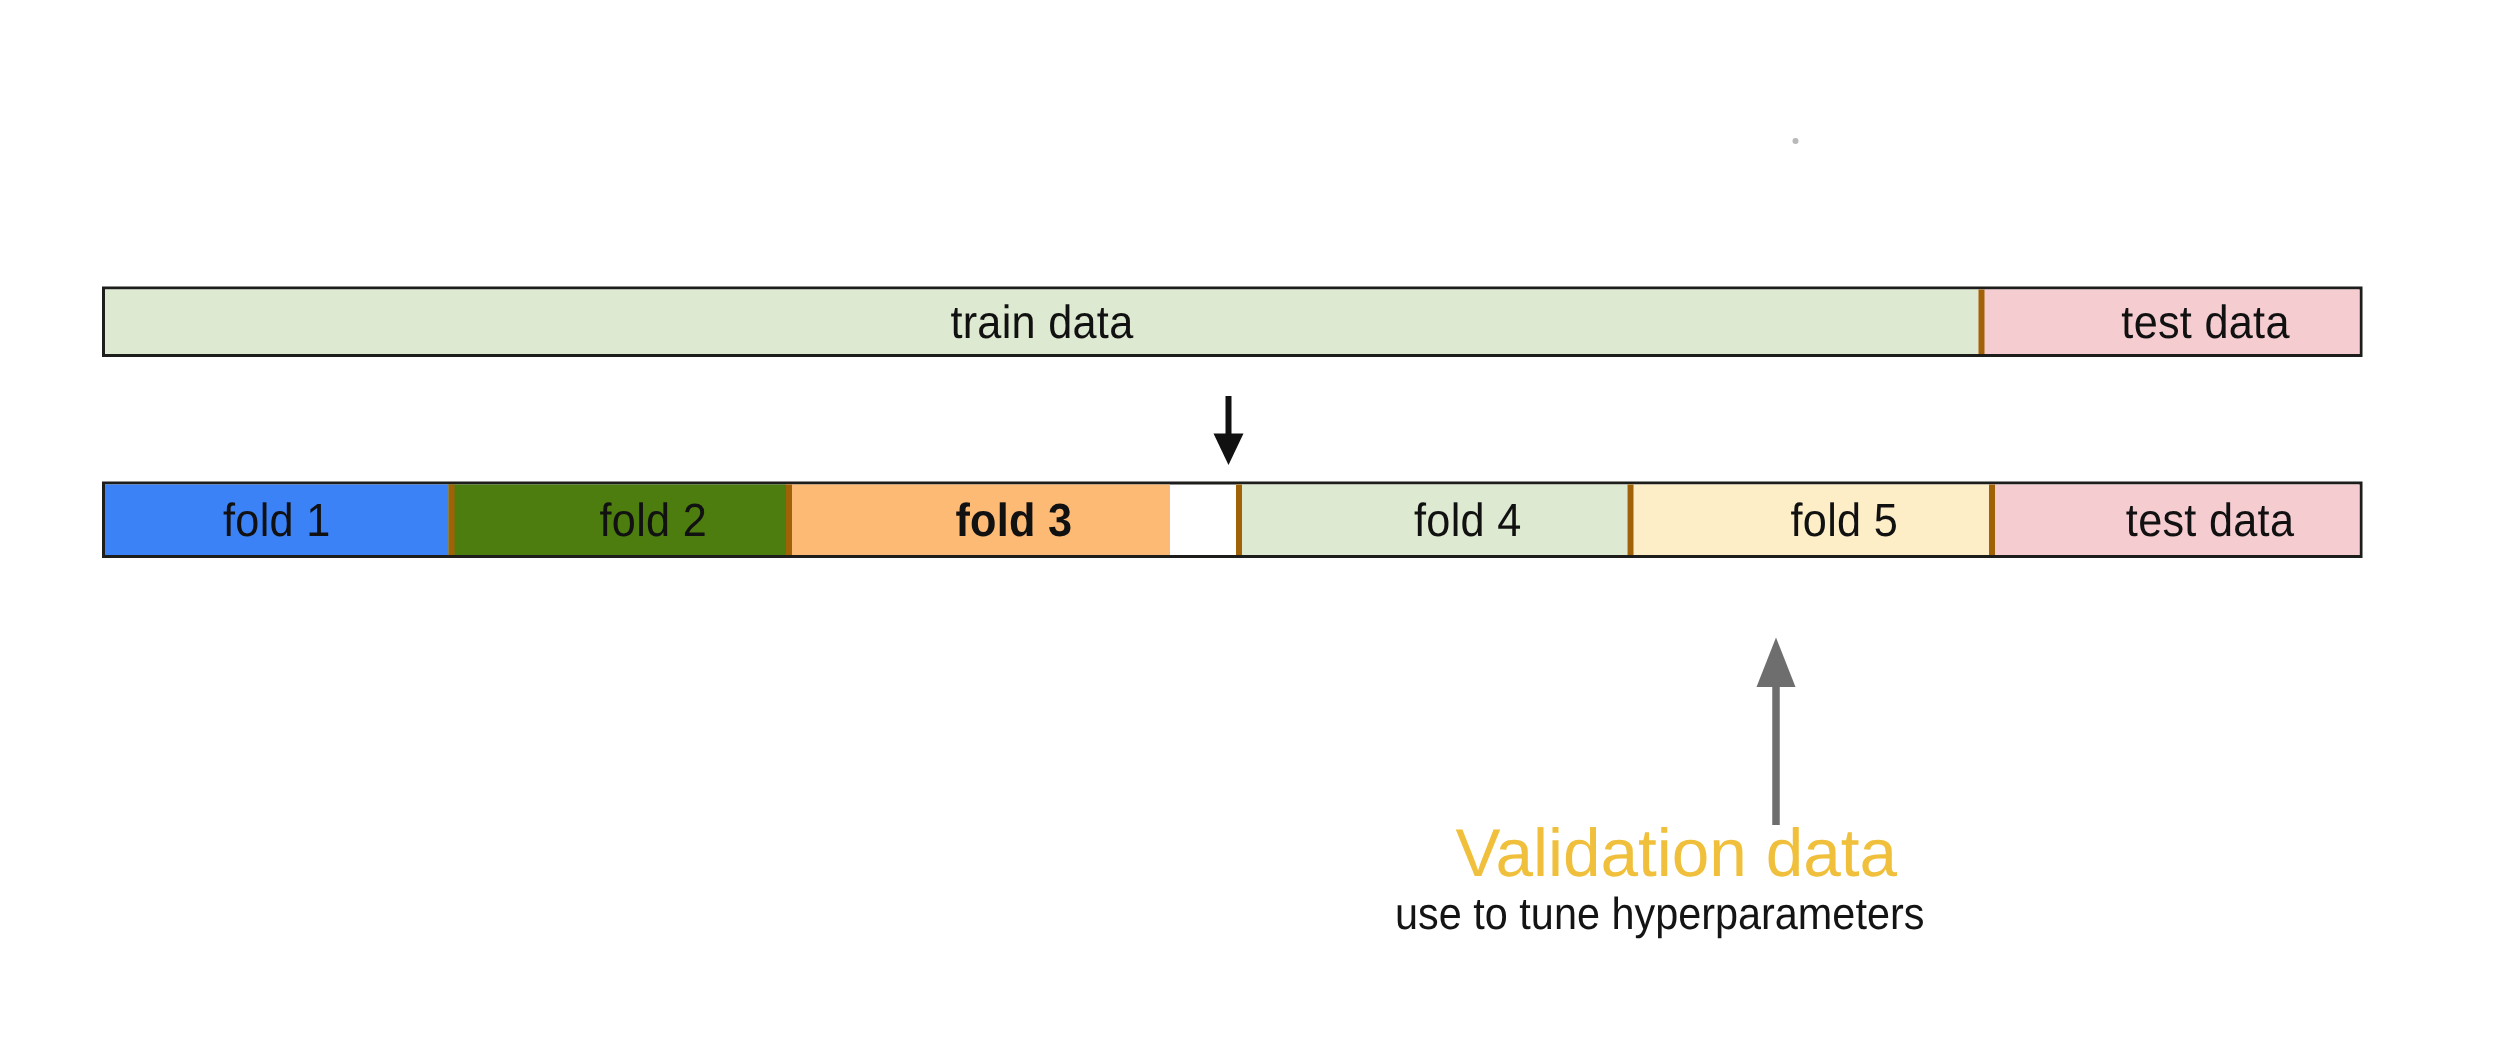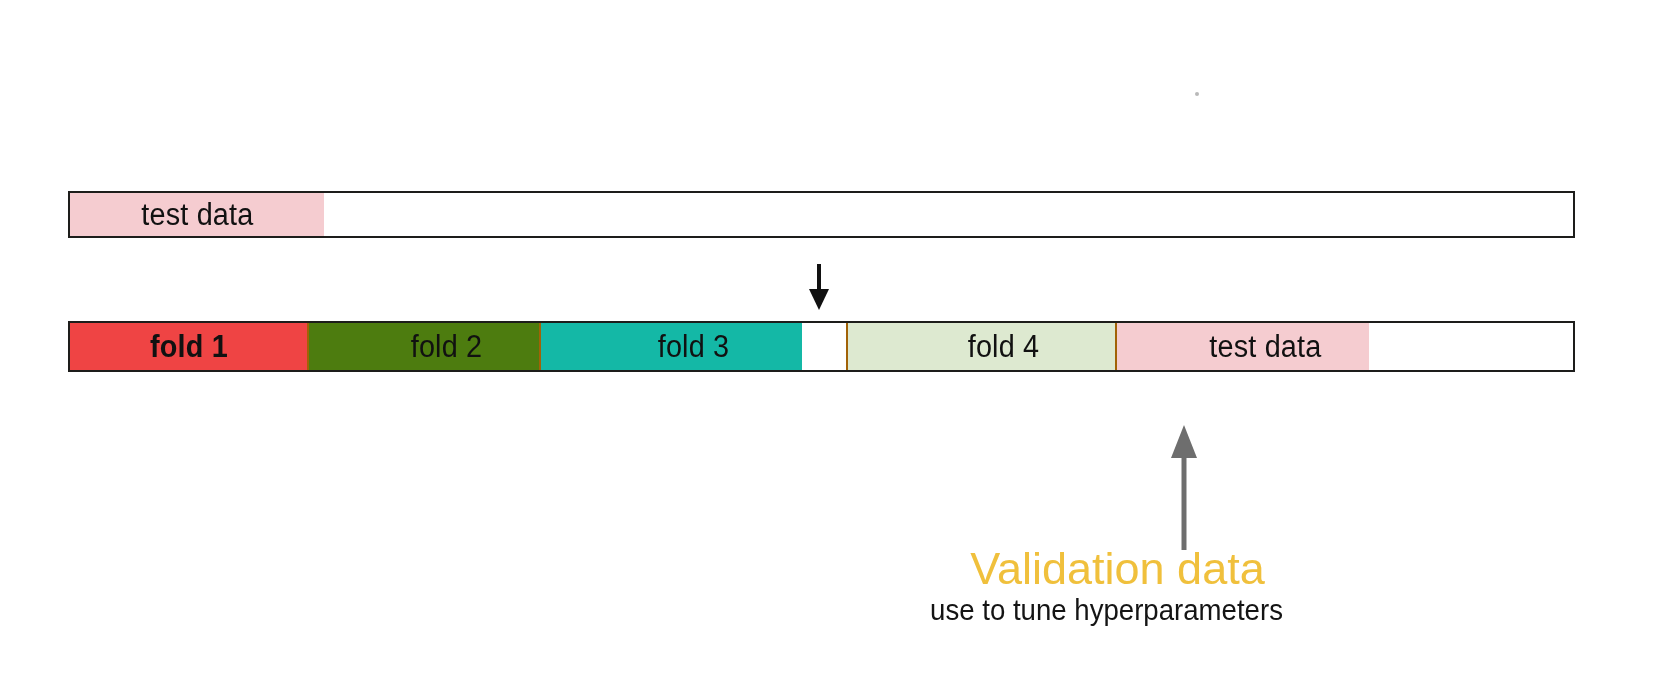--- a/index.html
+++ b/index.html
@@ -42,21 +42,21 @@
   .seg {
     position: relative;
     box-sizing: border-box;
     display: flex;
     align-items: center;
     justify-content: center;
     overflow: hidden;
     height: 100%;
   }
   .seg + .seg {
-    border-left: 2px solid #a16207;
+    border-left: 4px solid #a16207;
     padding-left: 44px;
   }
   .seg-label {
     font-family: "Liberation Sans", sans-serif;
     font-size: 31px;
     line-height: 1;
     color: #111111;
     letter-spacing: 0.2px;
     white-space: nowrap;
     transform: scaleX(0.93);
@@ -119,50 +119,56 @@
 </style>
 </head>
 <body>
 
 <div id="canvas">
 
   <div id="speck"></div>
 
   <div class="bar" id="train-bar">
 
+    <div class="seg" style="width: 83.1%; background: rgb(221, 233, 208);">
+      <span class="seg-label">train data</span>
+    </div>
 
     <div class="seg" style="width: 16.9%; background: rgb(245, 204, 208);">
       <span class="seg-label">test data</span>
     </div>
 
   </div>
 
   <svg class="arrow" id="split-arrow" viewBox="0 0 34 46">
     <line x1="17" y1="0" x2="17" y2="30" stroke="#111111" stroke-width="4"></line>
     <polygon points="17,46 7,25 27,25" fill="#111111"></polygon>
   </svg>
 
   <div class="bar" id="fold-bar">
 
-    <div class="seg" style="width: 15.8%; background: #ef4444; font-weight: bold;">
+    <div class="seg" style="width: 15.8%; background: #3b82f6;">
       <span class="seg-label">fold 1</span>
     </div>
 
     <div class="seg" style="width: 15.4%; background: #4d7c0f;">
       <span class="seg-label">fold 2</span>
     </div>
 
-    <div class="seg" style="width: 17.5%; background: #14b8a6;">
+    <div class="seg" style="width: 17.5%; background: #fdba74; font-weight: bold;">
       <span class="seg-label">fold 3</span>
     </div>
 
     <div class="seg" style="width: 17.9%; background: rgb(221, 233, 208); margin-left: 44px;">
       <span class="seg-label">fold 4</span>
     </div>
 
+    <div class="seg" style="width: 16.5%; background: rgb(253, 238, 200);">
+      <span class="seg-label">fold 5</span>
+    </div>
 
     <div class="seg" style="width: 16.9%; background: rgb(245, 204, 208);">
       <span class="seg-label">test data</span>
     </div>
 
   </div>
 
   <svg class="arrow" id="validation-arrow" viewBox="0 0 36 128">
     <line x1="18" y1="128" x2="18" y2="26" stroke="#6e6e6e" stroke-width="5"></line>
     <polygon points="18,3 5,36 31,36" fill="#6e6e6e"></polygon>

